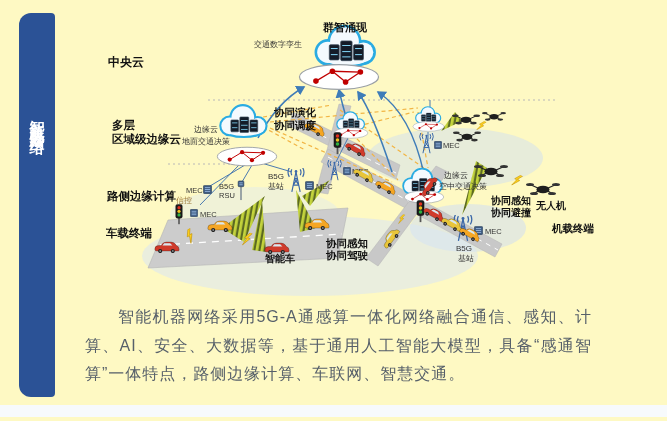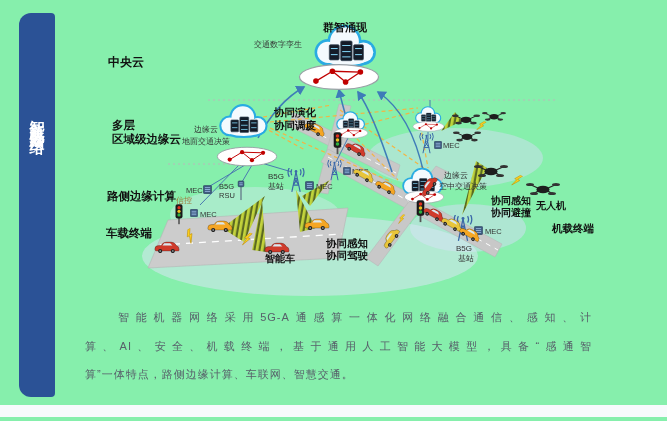--- a/index.html
+++ b/index.html
@@ -1,36 +1,36 @@
 <!DOCTYPE html>
 <html><head>
 <meta charset="utf-8">
 <style>
   html,body{margin:0;padding:0;background:#ffffff;}
   .page{
-    position:relative;width:667px;height:421px;background:#86efac;overflow:hidden;
+    position:relative;width:667px;height:421px;background:#fef9c3;overflow:hidden;
     font-family:"Liberation Sans",sans-serif;
   }
   
   .side-tab{
     position:absolute;left:19px;top:13px;width:36px;height:384px;
     background:#2b5296;border-radius:12px 4px 4px 12px;
     display:flex;justify-content:center;align-items:flex-start;
   }
   .side-tab-text{
     margin-top:95px;
     writing-mode:vertical-rl;text-orientation:upright;
     color:#ffffff;font-size:15px;font-weight:bold;letter-spacing:4px;
     line-height:36px;
   }
   .diagram{position:absolute;left:0;top:0;}
   
   .para{
     position:absolute;left:85px;top:303px;width:507px;
-    color:#57606a;font-size:11px;line-height:28.5px;letter-spacing:1px;
+    color:#57606a;font-size:16px;line-height:28.5px;letter-spacing:1px;
   }
   .pline{white-space:nowrap;}
   .pline.j{white-space:normal;text-align:justify;text-align-last:justify;}
   .pline-first{padding-left:33px;}
   .page-strip{
     position:absolute;left:0;top:405px;width:667px;height:12px;background:#f7fafc;
   }
   svg text{font-family:"Liberation Sans",sans-serif;}
   .lbl-bold{font-weight:bold;fill:#111111;}
   .lbl-small{fill:#333333;}
@@ -358,18 +358,18 @@
       <text x="265" y="262" font-size="10" class="lbl-bold">智能车</text>
       <text x="491" y="204" font-size="10" class="lbl-bold">协同感知</text>
       <text x="491" y="216" font-size="10" class="lbl-bold">协同避撞</text>
       <text x="536" y="209" font-size="10" class="lbl-bold">无人机</text>
       <text x="552" y="232" font-size="10.5" class="lbl-bold">机载终端</text>
     </g>
   </svg>
 
   <div class="para">
     <div class="pline pline-first j">智能机器网络采用5G-A通感算一体化网络融合通信、感知、计</div>
-    <div class="pline j">算、AI、安全、机载终端，基于通用人工智能大模型，具备“感通智</div>
+    <div class="pline j">算、AI、安全、大数据等，基于通用人工智能大模型，具备“感通智</div>
     <div class="pline">算”一体特点，路侧边缘计算、车联网、智慧交通。</div>
   </div>
 
   <div class="page-strip"></div>
 </div>
 
 </body></html>

